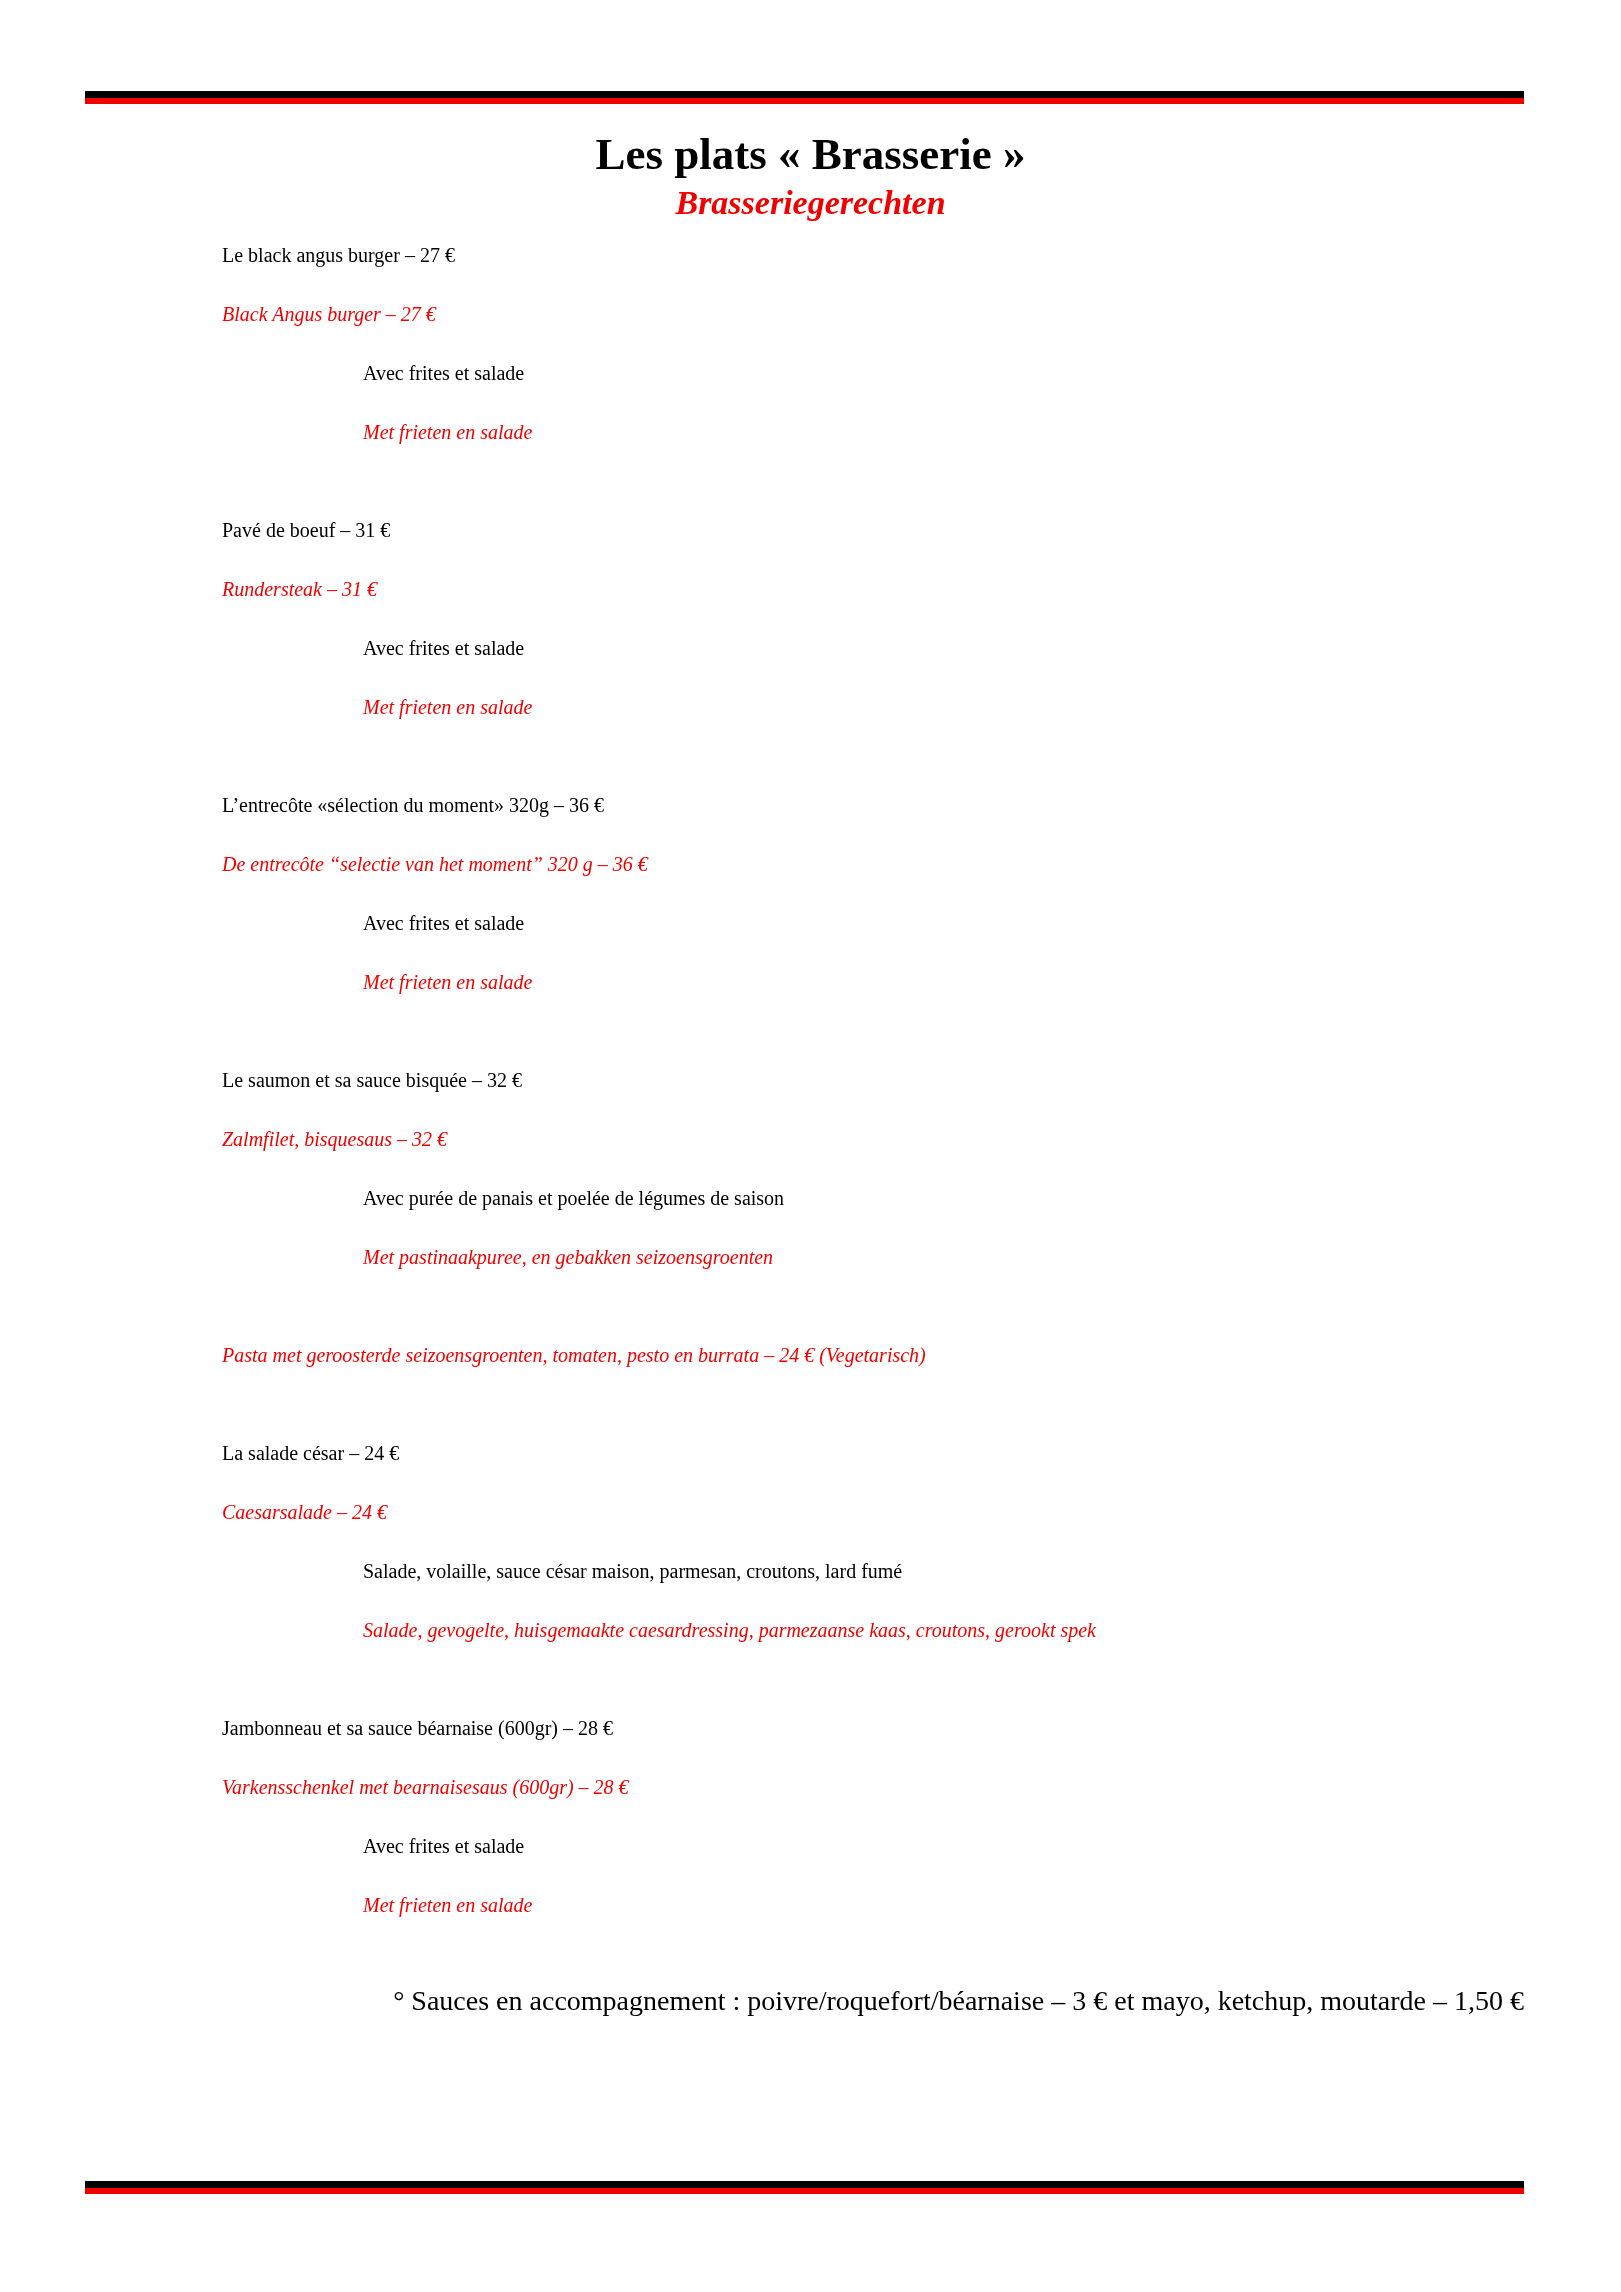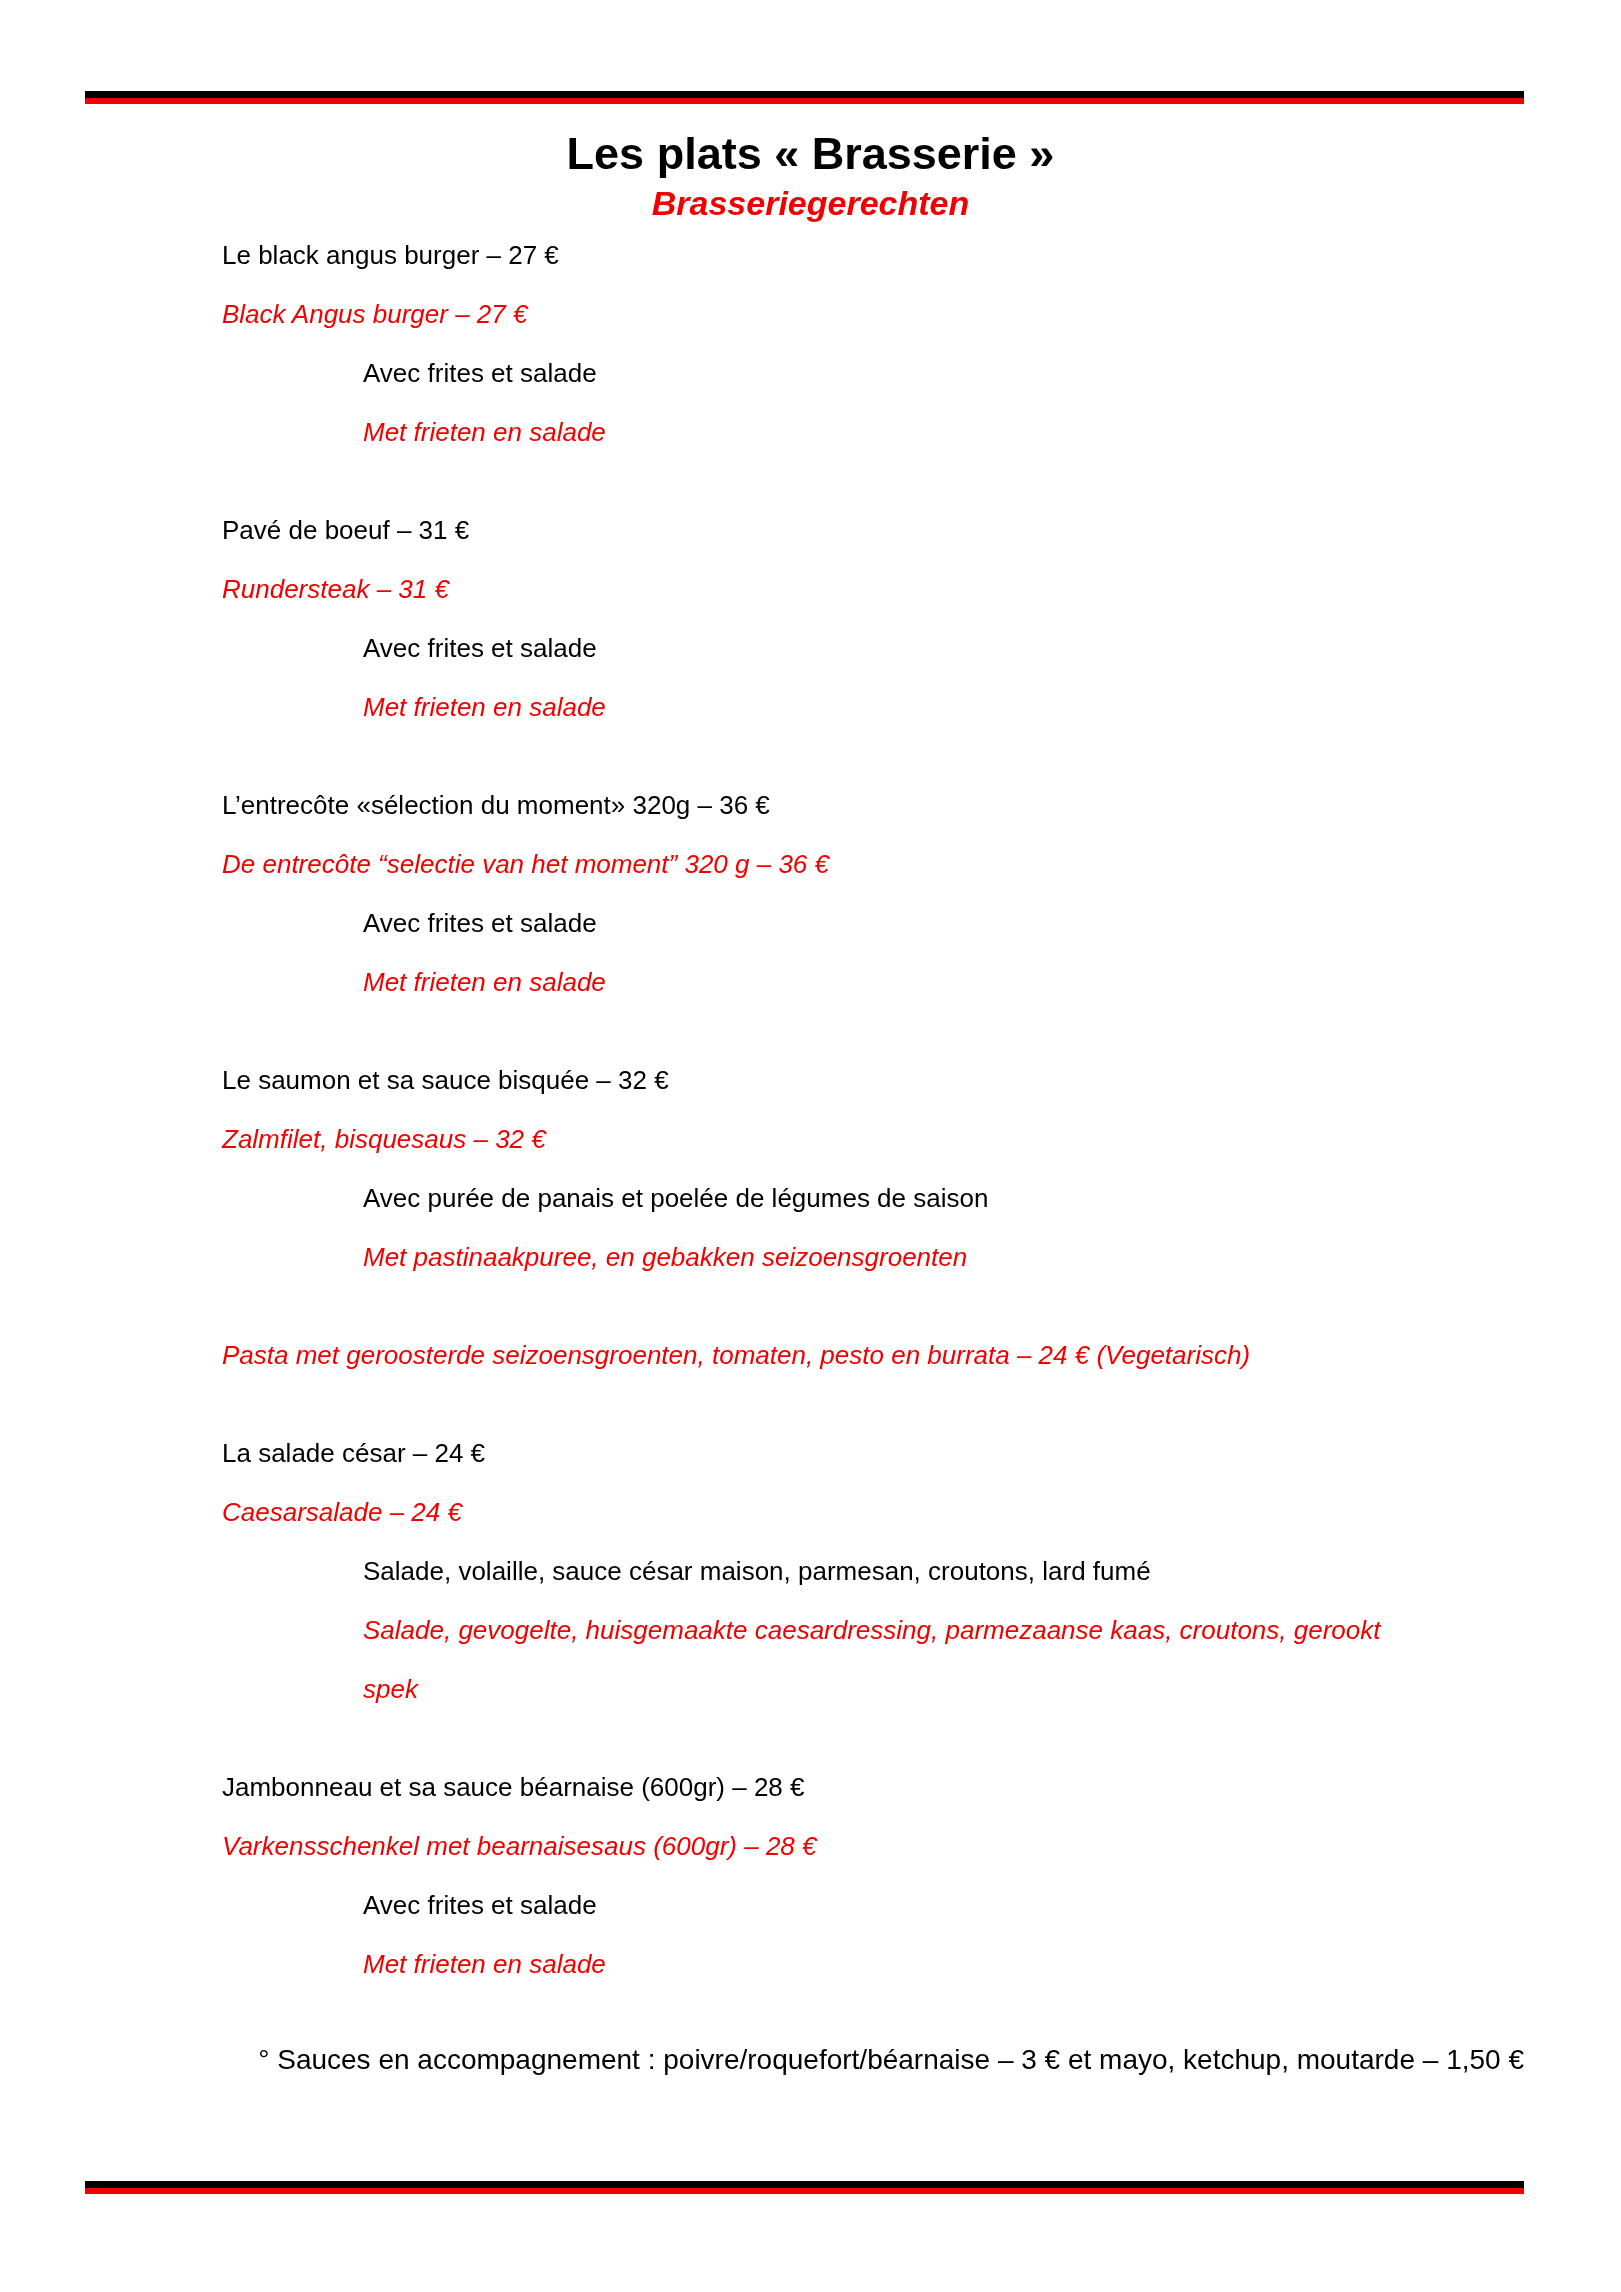--- a/index.html
+++ b/index.html
@@ -1,21 +1,21 @@
 <!DOCTYPE html>
 <html style="font-size:14.3px"><head>
 <meta charset="utf-8">
 <style>
   html, body { margin: 0; padding: 0; background: #ffffff; }
   .page {
     position: relative;
     width: 1621px;
     height: 2293px;
     background: #ffffff;
-    font-family: Liberation Sans, sans-serif;
+    font-family: Liberation Serif, serif;
     color: #000000;
     overflow: hidden;
   }
   
   .rule {
     position: absolute;
     left: 85px;
     width: 1439px;
     height: 0;
     border-top: 7.2px solid #000000;
@@ -38,21 +38,21 @@
     line-height: 32px;
     font-weight: bold;
     font-style: italic;
     color: #f20000;
   }
 
   .content { padding: 0 97px 0 222px; }
   .items { margin-top: 7.2px; }
   .item { margin-bottom: 39px; }
 
-  .line { font-size: 26px; line-height: 59px; }
+  .line { font-size: 20px; line-height: 59px; }
   .fr { color: #000000; font-style: normal; }
   .nl { color: #f20000; font-style: italic; }
   .nowrap { white-space: nowrap; }
   .desc { margin-left: 141px; }
   .desc-wrap { max-width: 1048px; }
 
   .footer { text-align: right; }
   .footer .line { font-size: 28px; line-height: 54px; }
 </style>
 </head>

